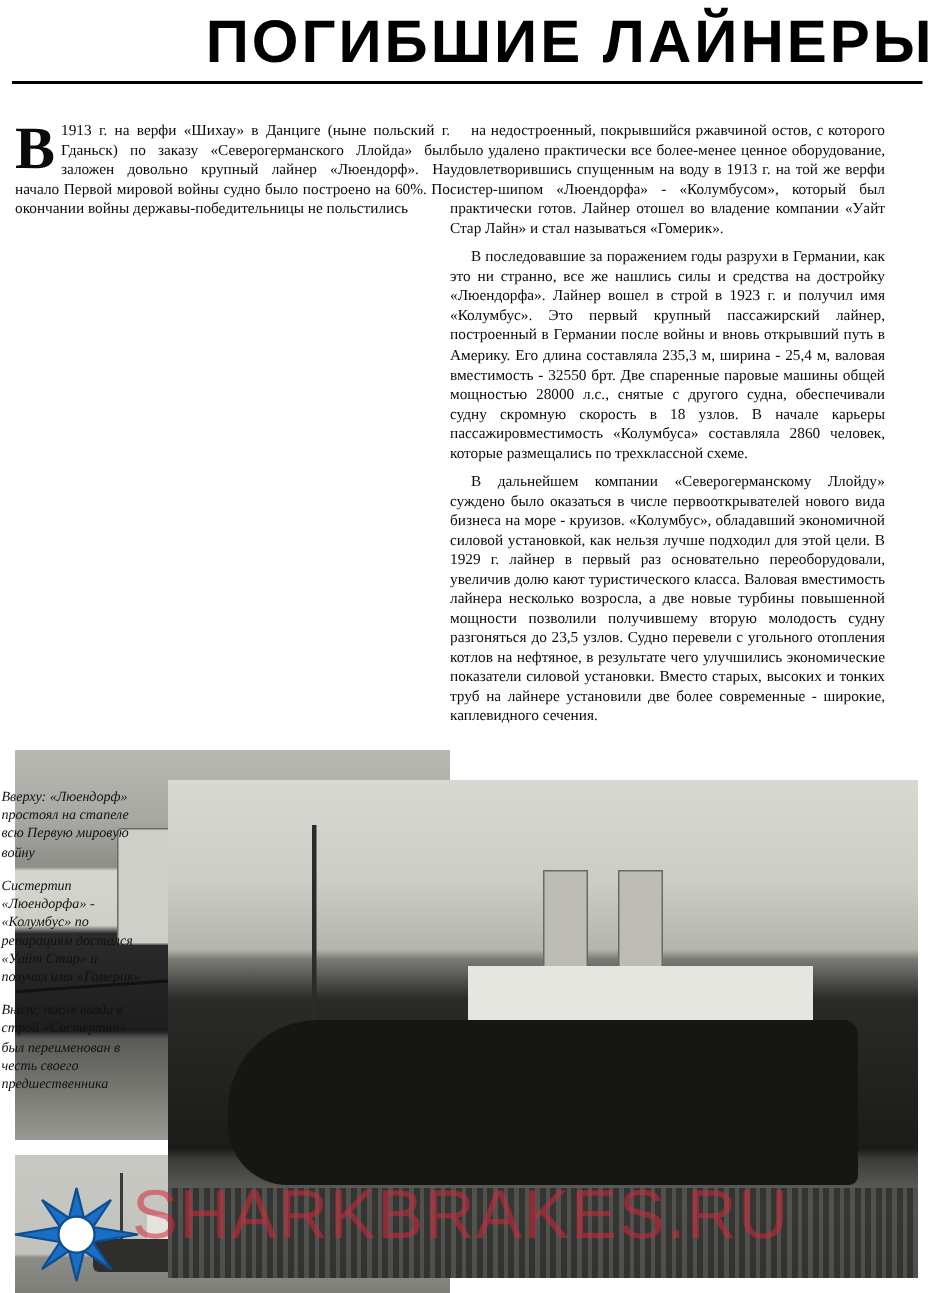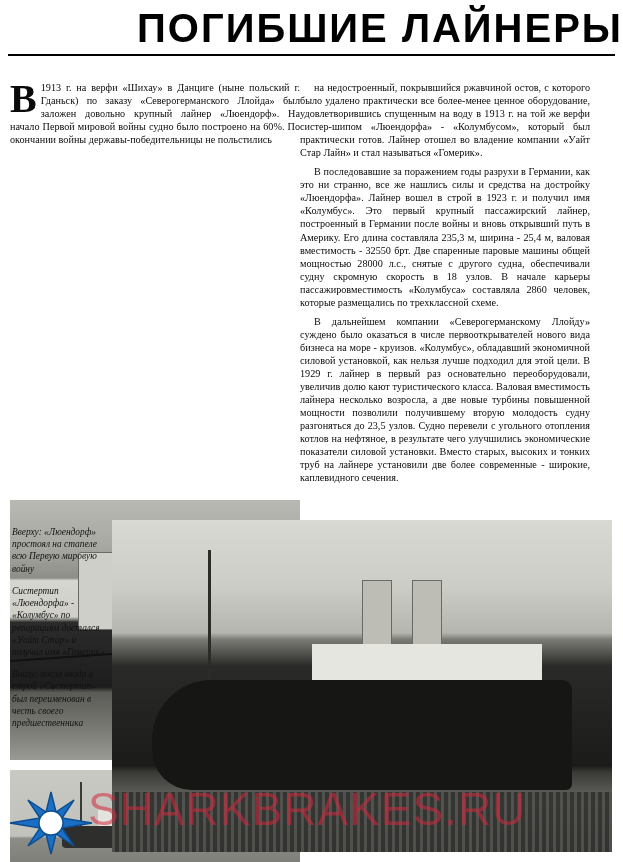--- a/index.html
+++ b/index.html
@@ -153,21 +153,21 @@
     background: repeating-linear-gradient(90deg,#4f4f4c 0 3px,#2f2f2d 3px 7px);
     opacity:.9;
   }
   .img-bottom .b-mast {
     position:absolute; left: 96px; top: 30px; width: 3px; height: 140px; background:#2b2b28;
   }
 
   
   .captions {
     position: absolute;
-    left: 12px;
+    left: 1px;
     top: 526px;
     width: 96px;
     font-family: "Liberation Serif", serif;
     font-style: italic;
     font-size: 9.4px;
     line-height: 1.3;
     color: #111;
   }
   .captions p { margin: 0 0 10px 0; }
 

